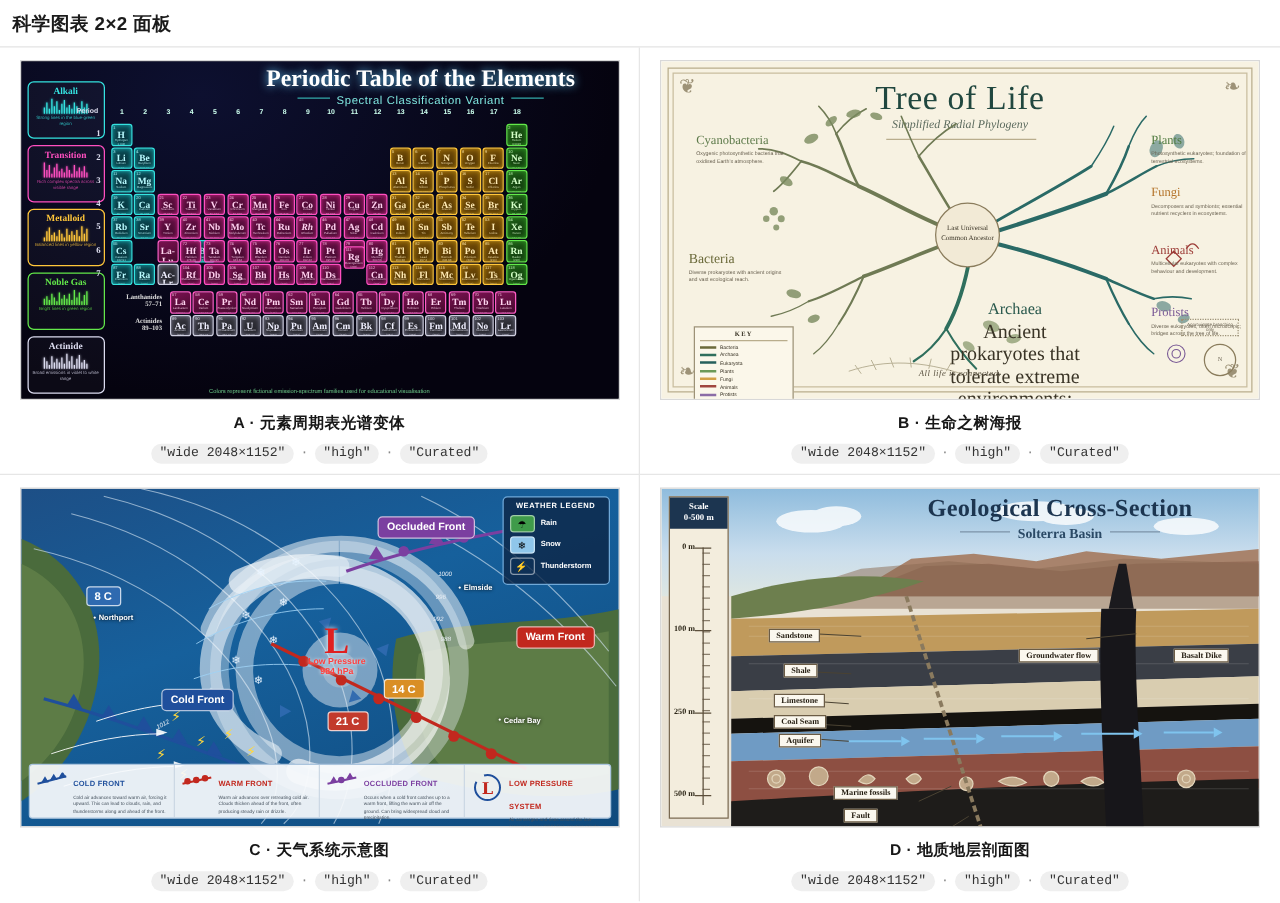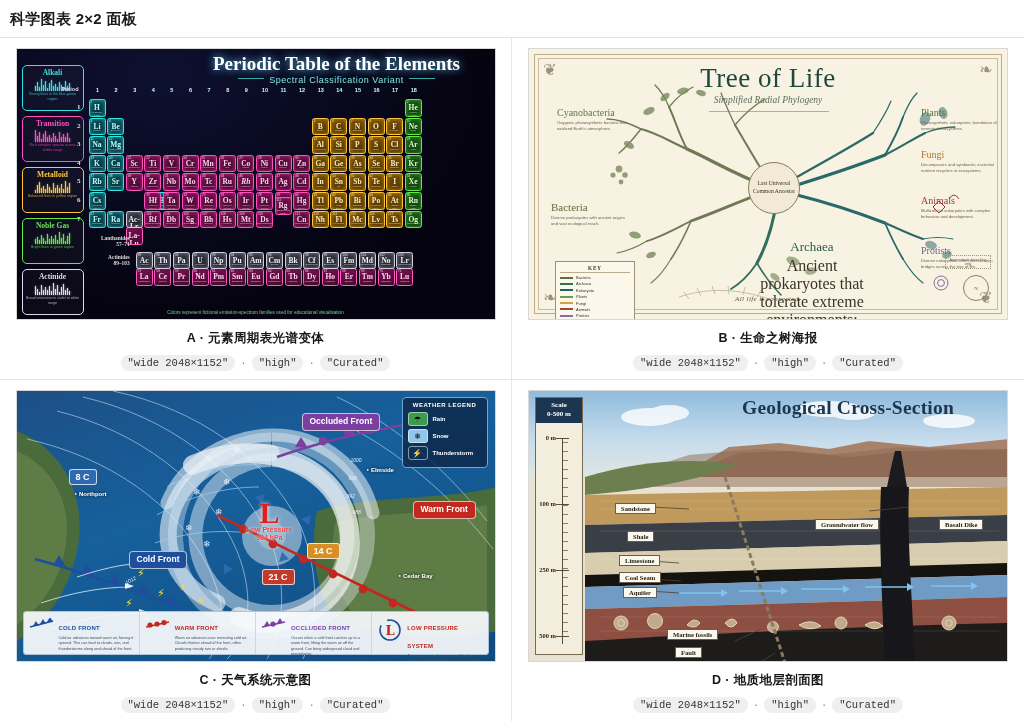--- a/index.html
+++ b/index.html
@@ -73,21 +73,21 @@
   .el .sym { font-size:7.5px; font-weight:bold; line-height:1; margin-top:4px; display:block;
      font-family:"Liberation Serif",serif;}
   .el .nm { font-size:2.4px; display:block; opacity:.8; line-height:1.2;
      font-family:"Liberation Sans",sans-serif;}
   .el .ms { font-size:2.4px; display:block; opacity:.7; font-family:"Liberation Sans",sans-serif;}
   .c-alkali { background:linear-gradient(160deg,#0b4b55,#083038); border-color:#35e3e0; color:#b9fbff; box-shadow:0 0 4px #16a7ad inset;}
   .c-trans  { background:linear-gradient(160deg,#6b0f47,#3d0a2c); border-color:#ff4fc0; color:#ffd0ef; box-shadow:0 0 4px #c0267e inset;}
   .c-metal  { background:linear-gradient(160deg,#7a5107,#4a3004); border-color:#ffc63a; color:#ffeab3; box-shadow:0 0 4px #b8870f inset;}
   .c-noble  { background:linear-gradient(160deg,#1d5c16,#11380d); border-color:#63e84a; color:#d4ffc8; box-shadow:0 0 4px #2f9622 inset;}
   .c-actin  { background:linear-gradient(160deg,#3a3a42,#1e1e25); border-color:#cfcfe0; color:#f0f0ff; box-shadow:0 0 4px #7a7a90 inset;}
-  .c-lanth  { background:linear-gradient(160deg,#7a1150,#460a2e); border-color:#ff5cc4; color:#ffd6f0;margin-top:35px;}
+  .c-lanth  { background:linear-gradient(160deg,#7a1150,#460a2e); border-color:#ff5cc4; color:#ffd6f0;}
   .pt-note { position:absolute; left:0; right:0; bottom:4px; text-align:center;
      font-size:4.6px; color:#8fa; opacity:.75; font-family:"Liberation Sans",sans-serif;}
   .lanlab { position:absolute; font-size:5.4px; color:#ddd; text-align:right; width:40px;
      font-family:"Liberation Serif",serif; font-weight:bold;}
 
   
   .tol { width:100%; height:100%; background:#f7f2e2; position:relative;
      font-family:"Liberation Serif", serif; color:#3a3426;}
   .tol-border { position:absolute; inset:5px; border:1.5px solid #b9ad8c; }
   .tol-border2{ position:absolute; inset:9px; border:.7px solid #c9bd9e; }
@@ -1517,20 +1517,21 @@
             <path d="M122,170 L150,172"></path>
               <path d="M120,188 L152,190"></path>
             <path d="M120,200 L150,202"></path>
             <path d="M340,120 L380,116"></path>
             <path d="M206,250 L232,238"></path>
               <path d="M214,282 L246,262"></path>
           </g>
         </svg>
 
         <div class="geo-title">Geological Cross-Section</div>
+        <div class="geo-sub">Solterra Basin</div>
 
         <div class="scalebox">
           <div class="scalehdr">
             <div>Scale</div>
             <div>0-500 m</div>
           </div>
           <div class="ruler"></div>
           <div id="ticks">
               <div class="tickmark" style="top: 40px;"></div>
               <div class="ticklab" style="top: 36px;">0 m</div>

